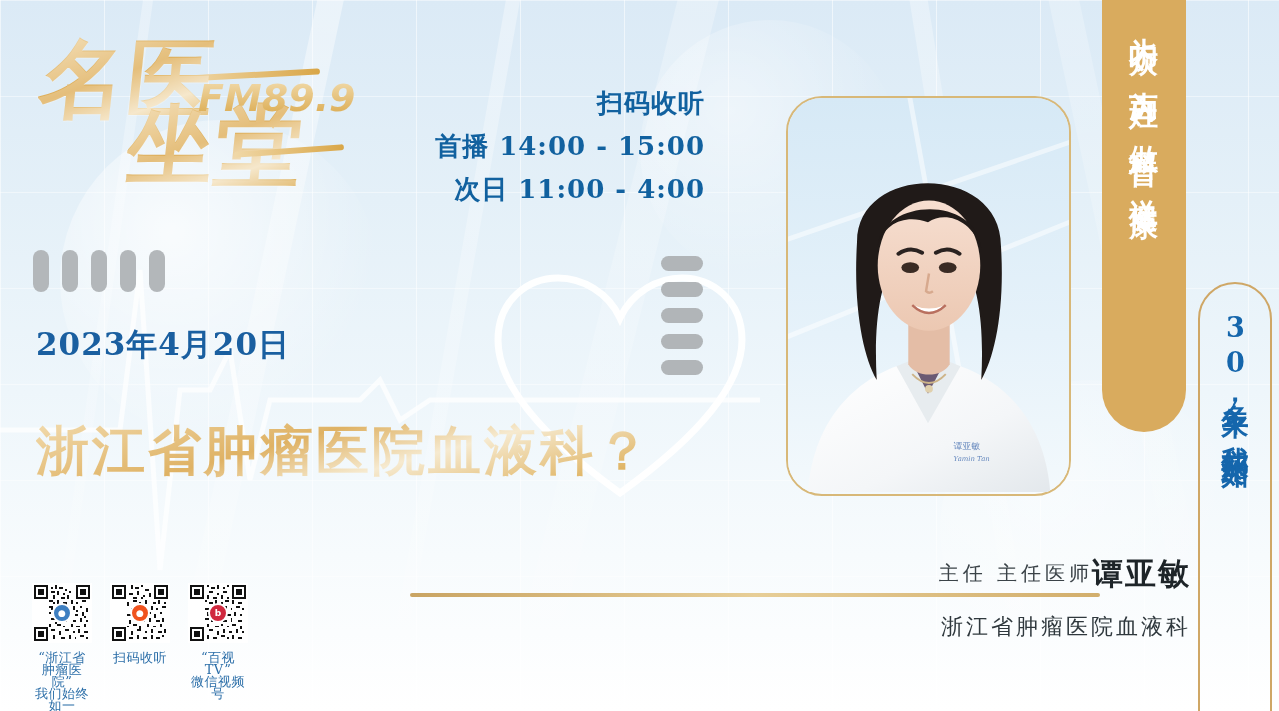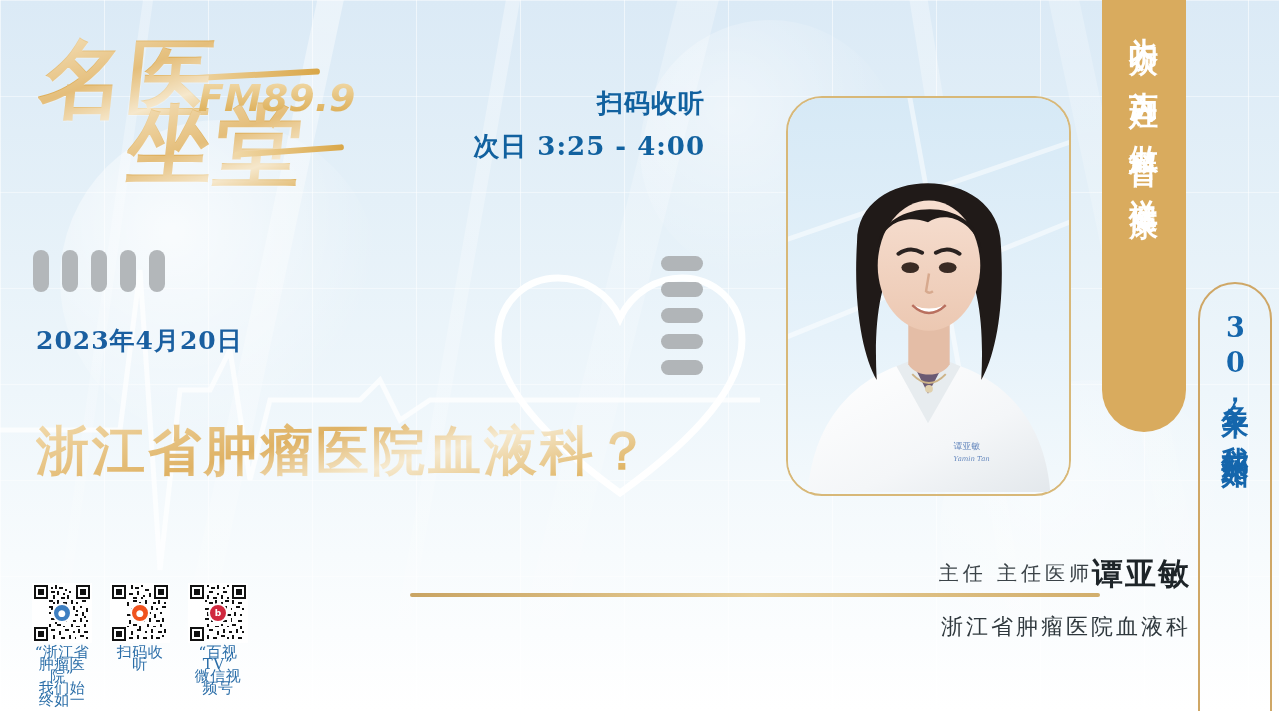--- a/index.html
+++ b/index.html
@@ -65,21 +65,21 @@
        transform:rotate(-4deg);border-radius:3px;position:absolute;}
 
   
   .vbars{position:absolute;left:33px;top:250px;display:flex;gap:13px;}
   .vbars i{display:block;width:16px;height:42px;border-radius:8px;background:#b3b7ba;}
 
   
   .date{
     position:absolute;left:36px;top:324px;
     font-family:"DejaVu Serif", serif;font-weight:bold;
-    font-size:25px;color:#1a5fa0;letter-spacing:1px;text-align:right;
+    font-size:31px;color:#1a5fa0;letter-spacing:1px;text-align:right;
   }
 
   
   .title{
     position:absolute;left:36px;top:418px;
     font-family:"DejaVu Serif", serif;font-weight:bold;
     font-size:53px;line-height:64px;letter-spacing:3px;
     background:linear-gradient(165deg,#f2dcb0 0%,#dfb264 40%,#f6ead0 62%,#d9a443 100%);
     -webkit-background-clip:text;background-clip:text;-webkit-text-fill-color:transparent;
     white-space:nowrap;
@@ -169,22 +169,22 @@
     box-shadow:0 0 0 2px #ffffff;
   }
   .qr-box svg{display:block;width:56px;height:56px;}
   .qr-center{
     position:absolute;left:50%;top:50%;transform:translate(-50%,-50%);
     width:16px;height:16px;border-radius:50%;border:2px solid #fff;
     display:flex;align-items:center;justify-content:center;
     font-size:9px;color:#fff;font-family:"DejaVu Sans",sans-serif;
   }
   .qr-label{
-    margin-top:5px;font-family:"DejaVu Serif", serif;
-    font-size:15px;line-height:12px;color:#2b6ea8;letter-spacing:.5px;
+    margin-top:11px;font-family:"DejaVu Serif", serif;
+    font-size:13px;line-height:12px;color:#2b6ea8;letter-spacing:.5px;
   }
 </style>
 </head>
 <body>
 
 <div id="poster">
 
   <div class="bg-grid"></div>
 
   <div class="bg-streaks">
@@ -221,21 +221,22 @@
     <i></i>
     <i></i>
   </div>
 
   <div class="date">2023年4月20日</div>
 
   <div class="title">浙江省肿瘤医院血液科？</div>
 
   <div class="schedule">
     <div>扫码收听</div>
-    <div>次日 3:25 - 4:00</div>
+    <div>首播 14:00 - 15:00</div>
+    <div>次日 11:00 - 4:00</div>
   </div>
 
   <div class="pills">
     <i></i>
     <i></i>
     <i></i>
     <i></i>
     <i></i>
   </div>
 

